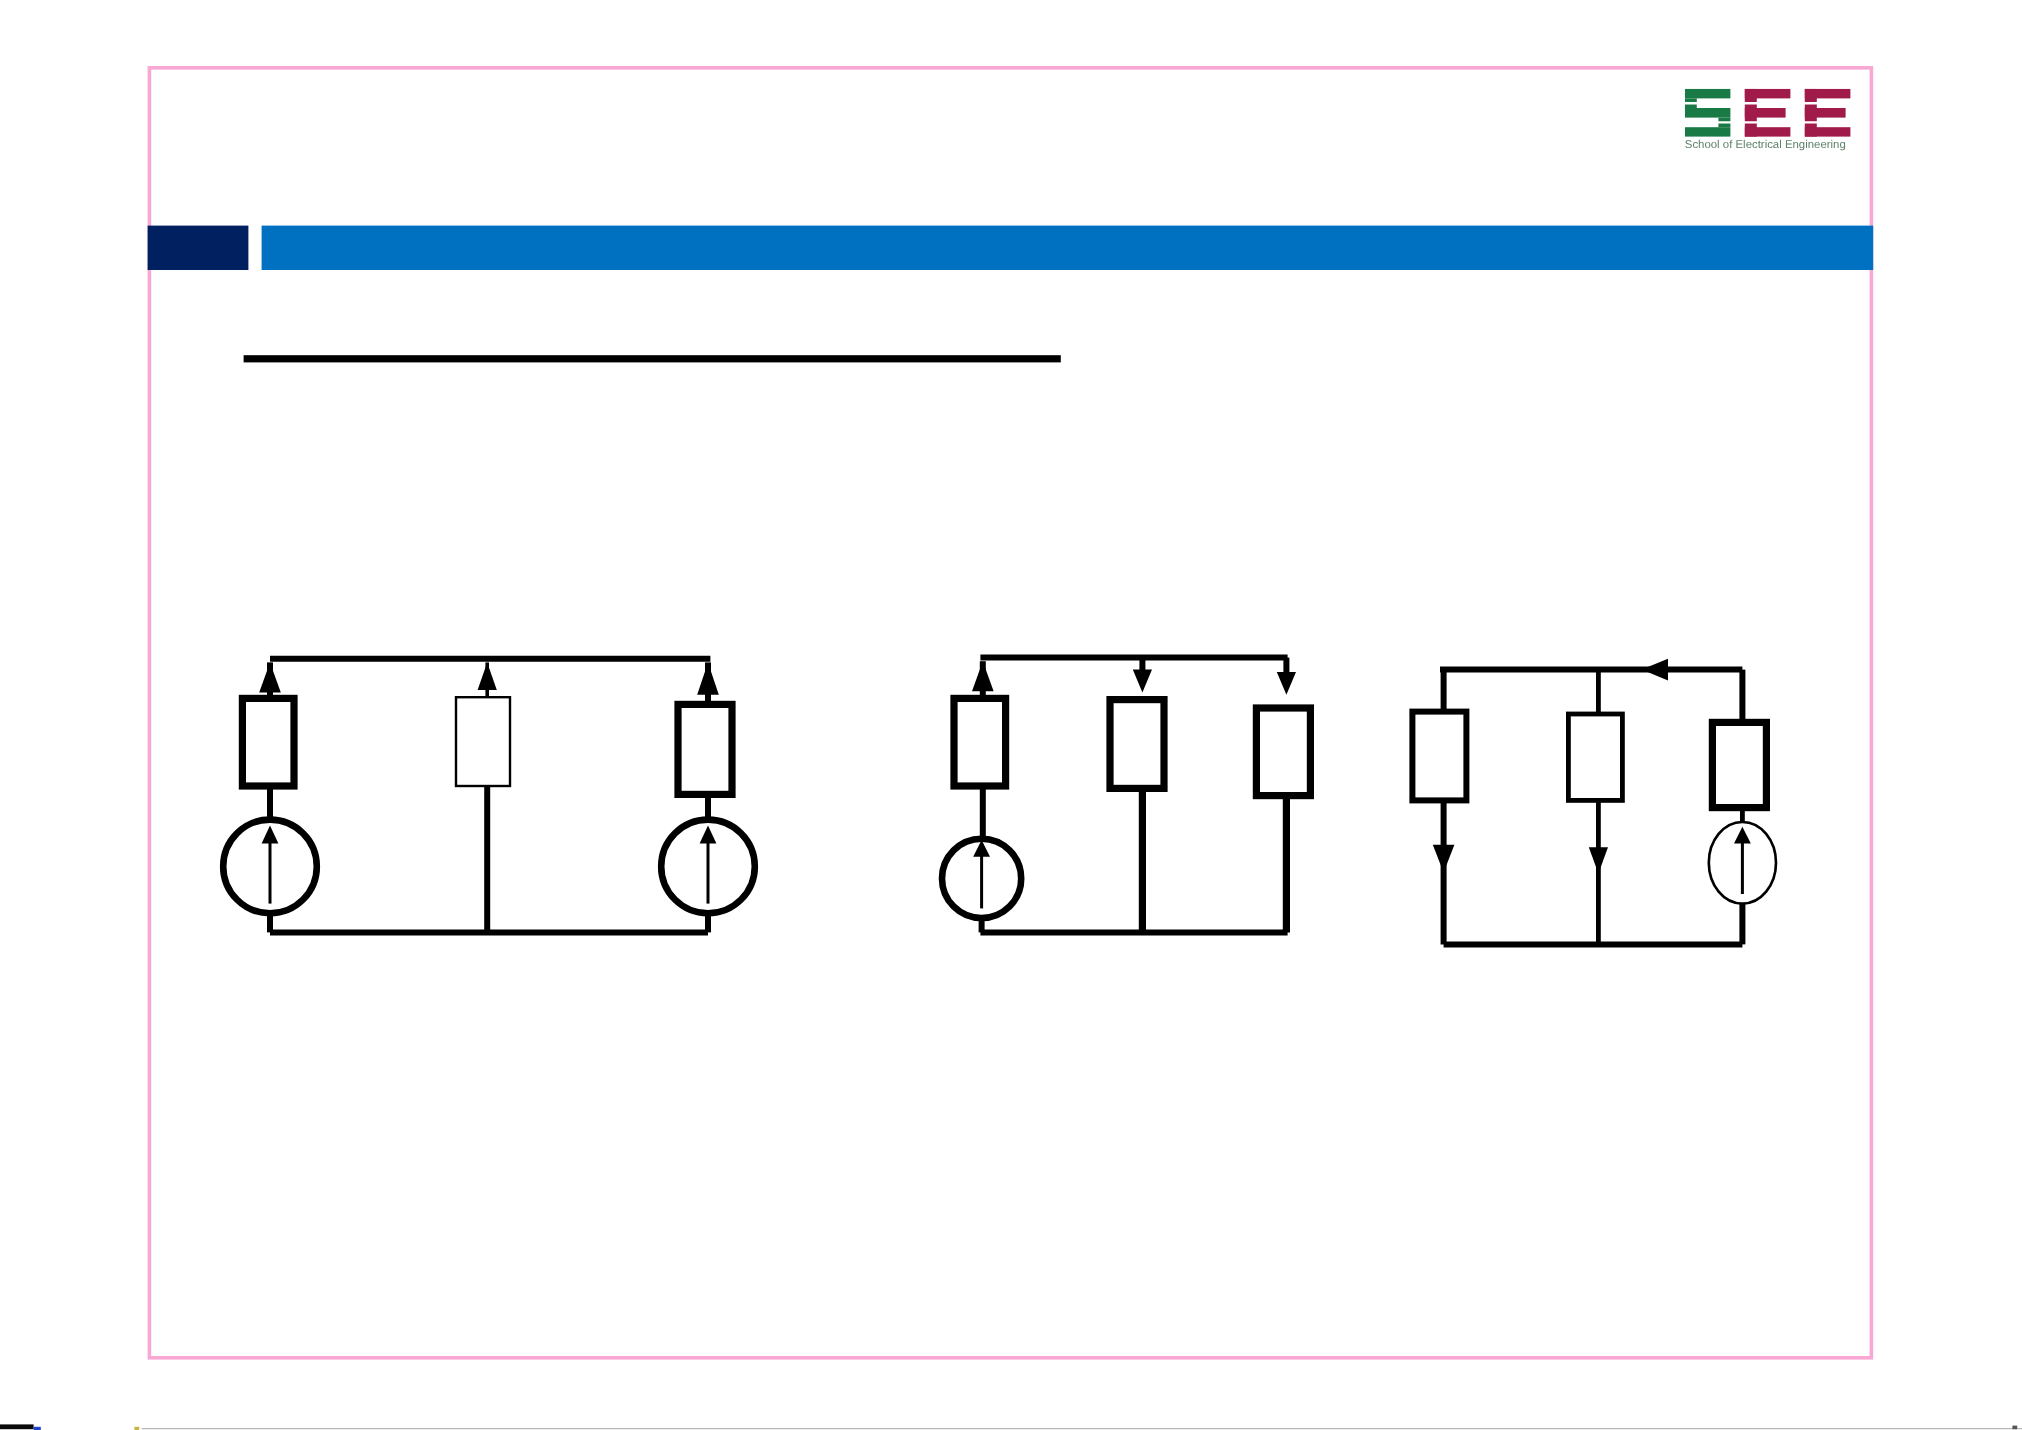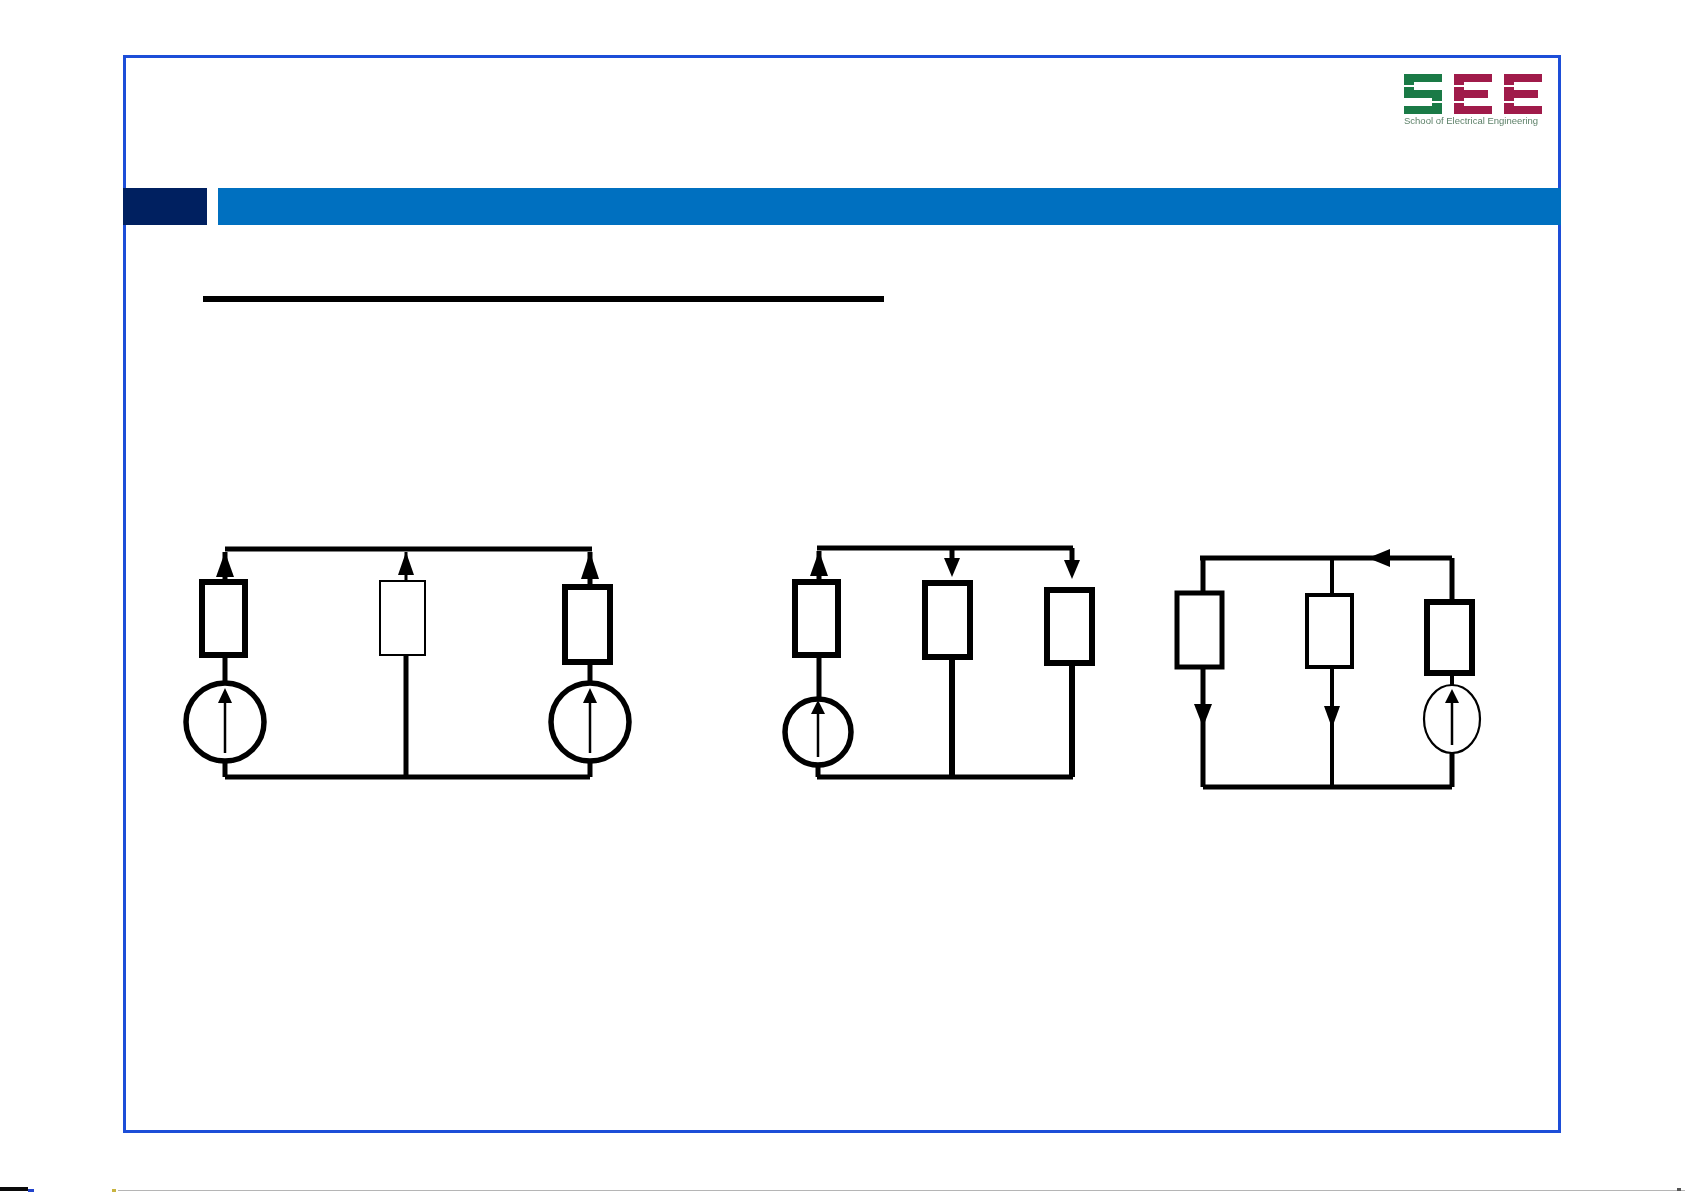--- a/index.html
+++ b/index.html
@@ -2,21 +2,21 @@
 <html style="--navy: #002060; --blue: #0070c0; --line: #000000; --logoGreen: #1a7a46; --logoRed: #a01b4a; --captionColor: #5c8068;"><head>
 <meta charset="utf-8">
 <style>
   html,body{margin:0;padding:0;}
   body{
     width:1685px;height:1192px;position:relative;background:#ffffff;
     font-family:"Liberation Sans", sans-serif;overflow:hidden;
   }
   .slide{
     position:absolute;left:123px;top:55px;width:1438px;height:1078px;
-    border:3px solid #1d4ed8;box-sizing:border-box;background:#fff;
+    border:3px solid #f9a8d4;box-sizing:border-box;background:#fff;
   }
   .navy-block{
     position:absolute;left:-3px;top:130px;width:84px;height:37px;
     background:var(--navy,#002060);
   }
   .blue-bar{
     position:absolute;left:92px;top:130px;right:-3px;height:37px;
     background:var(--blue,#0070c0);
   }
   .title-underline{

